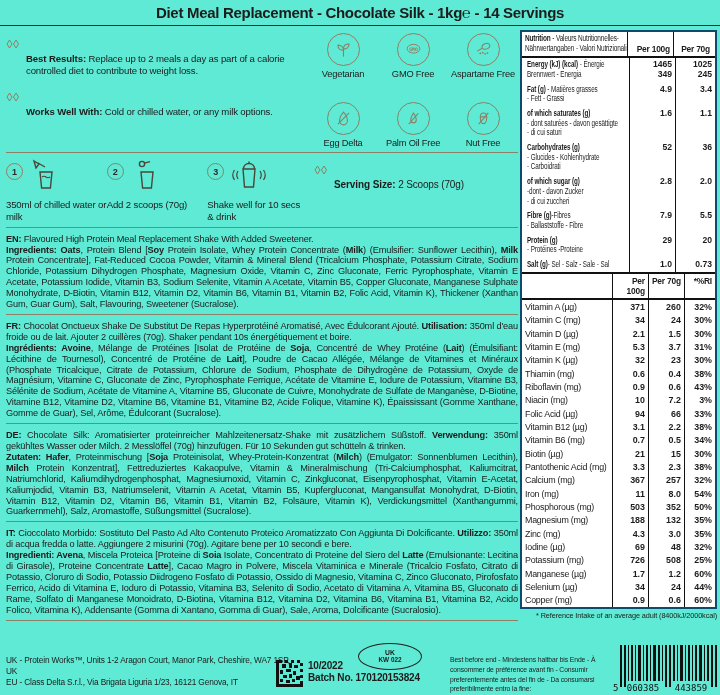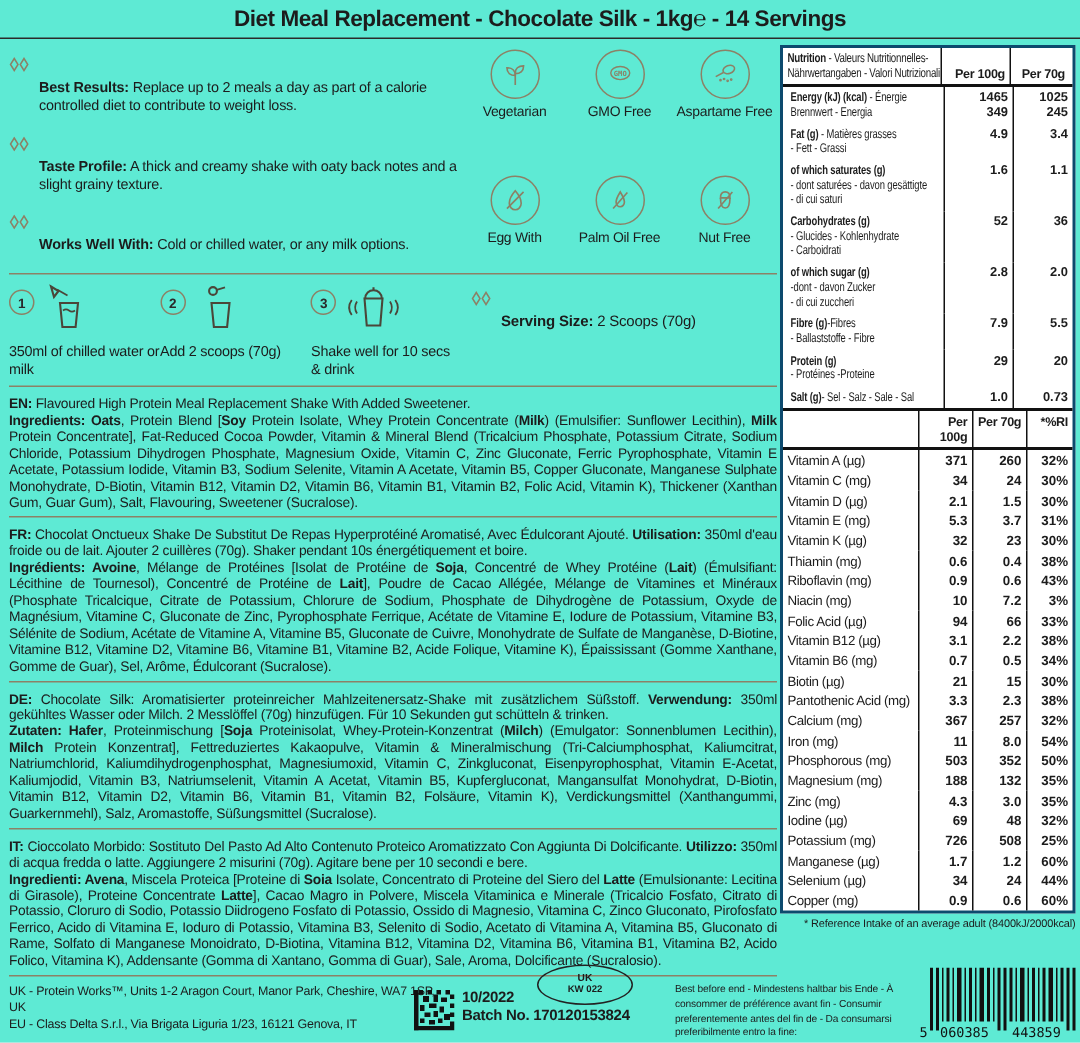--- a/index.html
+++ b/index.html
@@ -106,29 +106,20 @@
           <div class="bullet">
             <span class="diamonds">
               <svg width="14" height="10" viewBox="0 0 14 10">
                 <path d="M3.5 1 L6 5 L3.5 9 L1 5 Z" fill="none" stroke="#8c8166" stroke-width="1"></path>
                 <path d="M10 1 L12.5 5 L10 9 L7.5 5 Z" fill="none" stroke="#8c8166" stroke-width="1"></path>
               </svg>
             </span>
             <span class="btext"><b>Best Results:</b><span> Replace up to 2 meals a day as part of a calorie controlled diet to contribute to weight loss.</span></span>
           </div>
 
-          <div class="bullet">
-            <span class="diamonds">
-              <svg width="14" height="10" viewBox="0 0 14 10">
-                <path d="M3.5 1 L6 5 L3.5 9 L1 5 Z" fill="none" stroke="#8c8166" stroke-width="1"></path>
-                <path d="M10 1 L12.5 5 L10 9 L7.5 5 Z" fill="none" stroke="#8c8166" stroke-width="1"></path>
-              </svg>
-            </span>
-            <span class="btext"><b>Taste Profile:</b><span> A thick and creamy shake with oaty back notes and a slight grainy texture.</span></span>
-          </div>
 
           <div class="bullet">
             <span class="diamonds">
               <svg width="14" height="10" viewBox="0 0 14 10">
                 <path d="M3.5 1 L6 5 L3.5 9 L1 5 Z" fill="none" stroke="#8c8166" stroke-width="1"></path>
                 <path d="M10 1 L12.5 5 L10 9 L7.5 5 Z" fill="none" stroke="#8c8166" stroke-width="1"></path>
               </svg>
             </span>
             <span class="btext"><b>Works Well With:</b><span> Cold or chilled water, or any milk options.</span></span>
           </div>
@@ -167,21 +158,21 @@
           </span>
           <span class="badge-label">Aspartame Free</span>
         </div>
         <div class="badge">
           <span class="badge-circle">
             <svg width="19" height="19" viewBox="0 0 24 24" fill="none" stroke="#8c8166" stroke-width="1.4">
               <path d="M12 4 C8.5 8 7 11.5 7 14.5 a5 5.5 0 0 0 10 0 C17 11.5 15.5 8 12 4 Z"></path>
               <path d="M5 19 L19 5"></path>
             </svg>
           </span>
-          <span class="badge-label">Egg With</span>
+          <span class="badge-label">Egg Delta</span>
         </div>
         <div class="badge">
           <span class="badge-circle">
             <svg width="19" height="19" viewBox="0 0 24 24" fill="none" stroke="#8c8166" stroke-width="1.4">
               <path d="M12 5 C9.5 9 8.5 11.5 8.5 13.5 a3.5 4 0 0 0 7 0 C15.5 11.5 14.5 9 12 5 Z"></path>
               <path d="M6 19 L18 5.5"></path>
             </svg>
           </span>
           <span class="badge-label">Palm Oil Free</span>
         </div>

